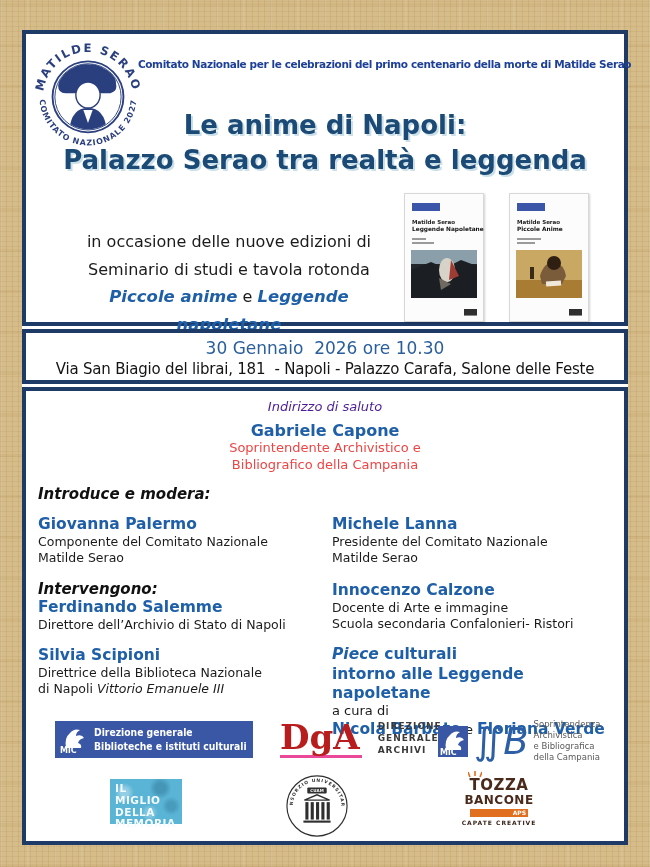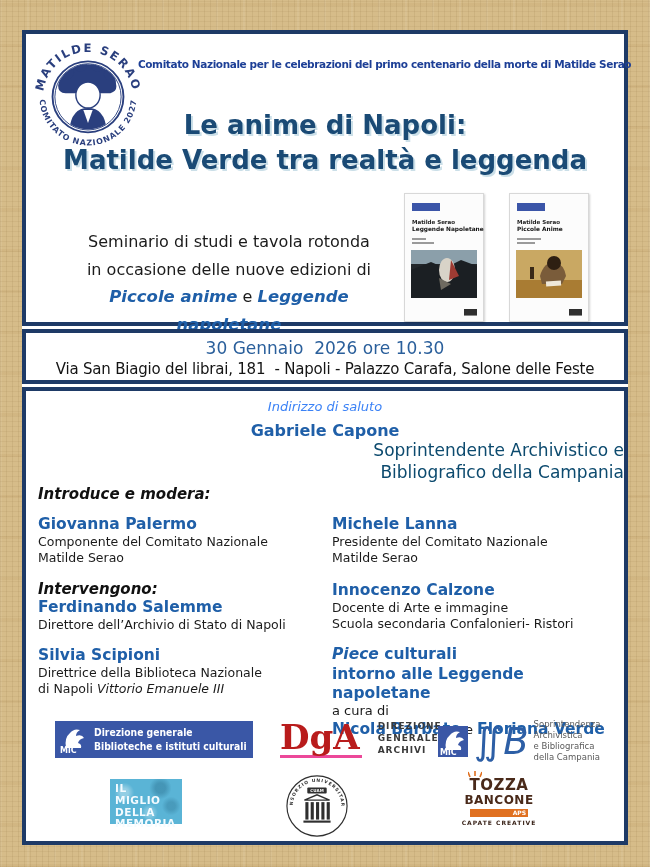--- a/index.html
+++ b/index.html
@@ -37,23 +37,23 @@
   .cover .micro{position:absolute;left:7px;height:2px;background:#9a9a9a;}
   .cover .art{position:absolute;left:6px;top:56px;width:66px;height:48px;}
   .cover .pubmark{position:absolute;right:6px;bottom:5px;width:13px;height:6px;background:#2f2f2f;border-bottom:1.5px solid #888;}
 
   
   .evt-date{left:0;right:0;top:5px;text-align:center;font-size:17px;color:#2a5f9b;white-space:pre;}
   .evt-loc{left:0;right:0;top:27px;text-align:center;font-size:15px;letter-spacing:-0.2px;color:#141414;white-space:pre;}
 
   
   .saluto{left:0;right:0;top:8px;text-align:center;}
-  .saluto .lbl{font-style:italic;font-size:13px;color:#3b82f6;}
+  .saluto .lbl{font-style:italic;font-size:13px;color:#4c1d95;}
   .saluto .nm{font-size:16px;font-weight:bold;color:#1f5fa8;margin-top:7px;}
-  .saluto .rl{font-size:17px;color:#0c4a6e;line-height:1.28;text-align:right;}
+  .saluto .rl{font-size:13px;color:#ef4444;line-height:1.28;}
   .saluto .rl:first-of-type{margin-top:3px;}
 
   .intro-label{left:12px;top:94px;font-size:15px;font-weight:bold;font-style:italic;color:#111;}
   .col{top:124px;width:294px;}
   .col-left{left:12px;}
   .col-right{left:306px;}
   .p-name{font-size:15.5px;font-weight:bold;color:#1f5fa8;line-height:1.2;}
   .p-role{font-size:12.5px;color:#1b1b1b;line-height:1.3;}
   .sec-label{font-size:15px;font-weight:bold;font-style:italic;color:#111;margin-top:14px;}
   .mt{margin-top:13px;}
@@ -124,26 +124,26 @@
     </text>
     <text font-size="8.5" font-weight="bold" fill="#2a3f7e" letter-spacing="1">
       <textPath href="#arcBotPath" startOffset="50%" text-anchor="middle">COMITATO NAZIONALE 2027</textPath>
     </text>
   </svg>
 
   <div class="abs committee">Comitato Nazionale per le celebrazioni del primo centenario della morte di Matilde Serao</div>
 
   <div class="abs title-block">
     <div>Le anime di Napoli:</div>
-    <div>Matilde Verde tra realtà e leggenda</div>
+    <div>Palazzo Serao tra realtà e leggenda</div>
   </div>
 
   <div class="abs seminar">
+    <div>in occasione delle nuove edizioni di</div>
     <div>Seminario di studi e tavola rotonda</div>
-    <div>in occasione delle nuove edizioni di</div>
     <div><span class="ital">Piccole anime</span><span style="white-space:pre"> e </span><span class="ital">Leggende napoletane</span></div>
   </div>
 
   <div class="abs cover" style="left:378px;top:159px;">
     <div class="band"></div>
     <div class="bauthor">Matilde Serao</div>
     <div class="btitle">Leggende Napoletane</div>
     <div class="micro" style="top:44px;width:14px;"></div>
     <div class="micro" style="top:48px;width:22px;"></div>
     <svg class="art" viewBox="0 0 66 48">

